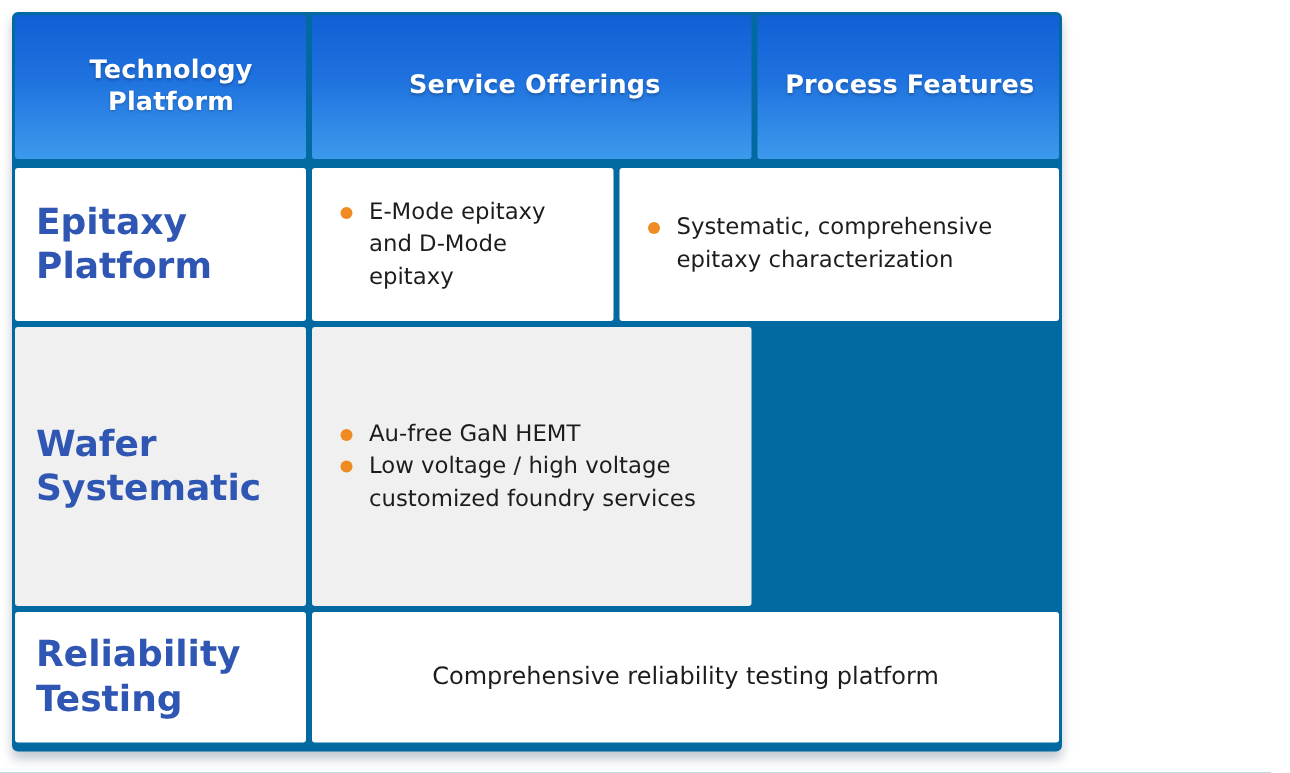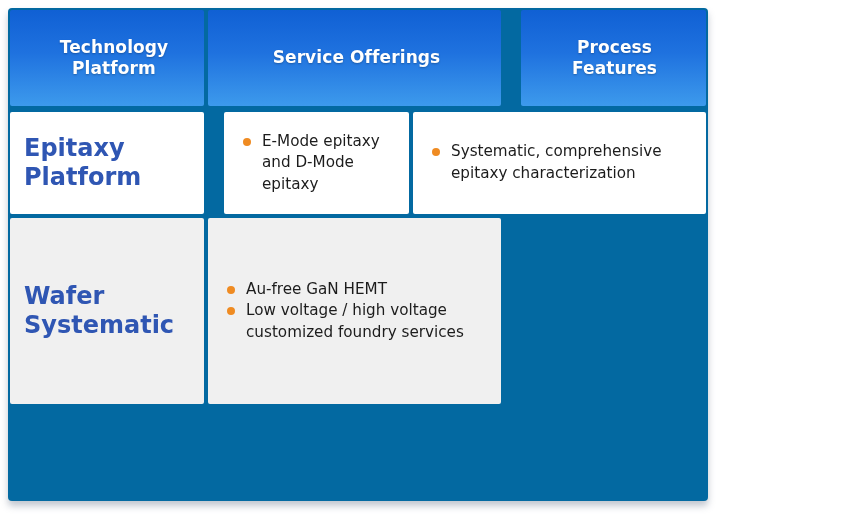--- a/index.html
+++ b/index.html
@@ -84,21 +84,21 @@
     display: flex;
     flex-direction: column;
     justify-content: center;
     overflow: hidden;
   }
   .td.gray { background: #f0f0f0; }
 
   
   .c1 { flex: 0 0 194px; padding: 6px 0 6px 14px; }
   .c2 { flex: 0 0 293px; padding: 6px 14px 6px 18px; }
-  .c3 { flex: 1 1 auto;  padding: 6px 16px 6px 18px; margin-left: 16px; }
+  .c3 { flex: 1 1 auto;  padding: 6px 16px 6px 18px; }
   .c23{ flex: 1 1 auto;  padding: 6px 16px; align-items: center; justify-content: center; }
 
   .platform-name {
     color: #2f56b3;
     font-weight: bold;
     font-size: 24px;
     line-height: 1.22;
     white-space: pre-line;
   }
 
@@ -187,15 +187,24 @@
             <span class="bullet-text">Au-free GaN HEMT</span>
           </li>
           <li class="bullet-item">
             <span class="bullet-dot"></span>
             <span class="bullet-text">Low voltage / high voltage customized foundry services</span>
           </li>
         </ul>
       </div>
     </div>
 
+    <div class="trow row-reliability sep last">
+      <div class="td c1">
+        <span class="platform-name">Reliability
+Testing</span>
+      </div>
+      <div class="td c23">
+        <span class="span-note">Comprehensive reliability testing platform</span>
+      </div>
+    </div>
 
   </div>
 </div>
 
 </body></html>

